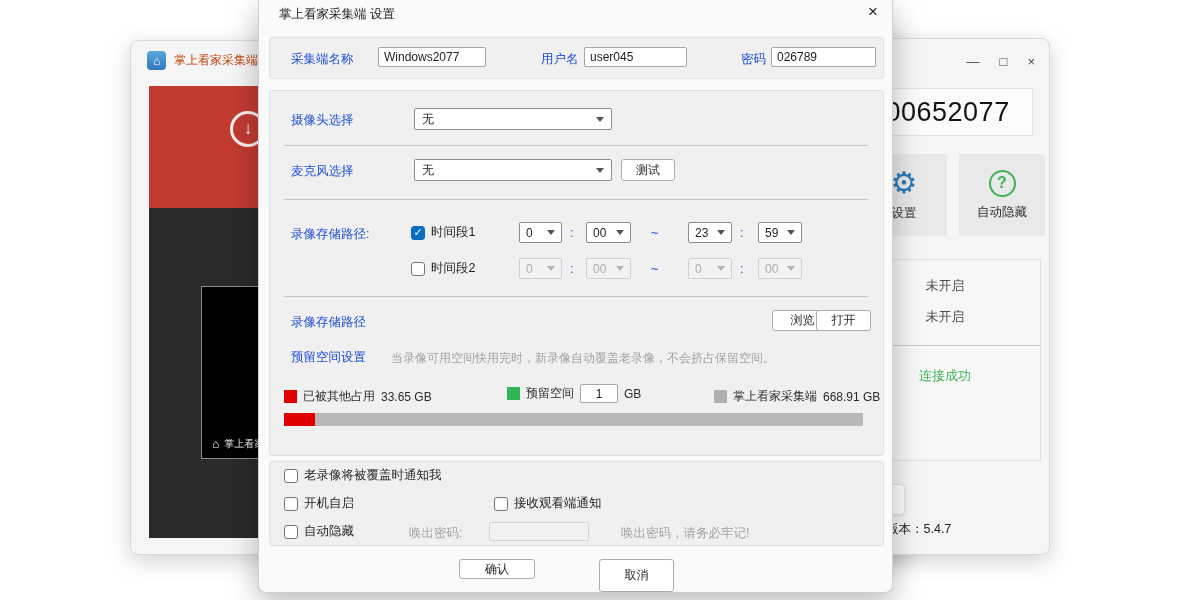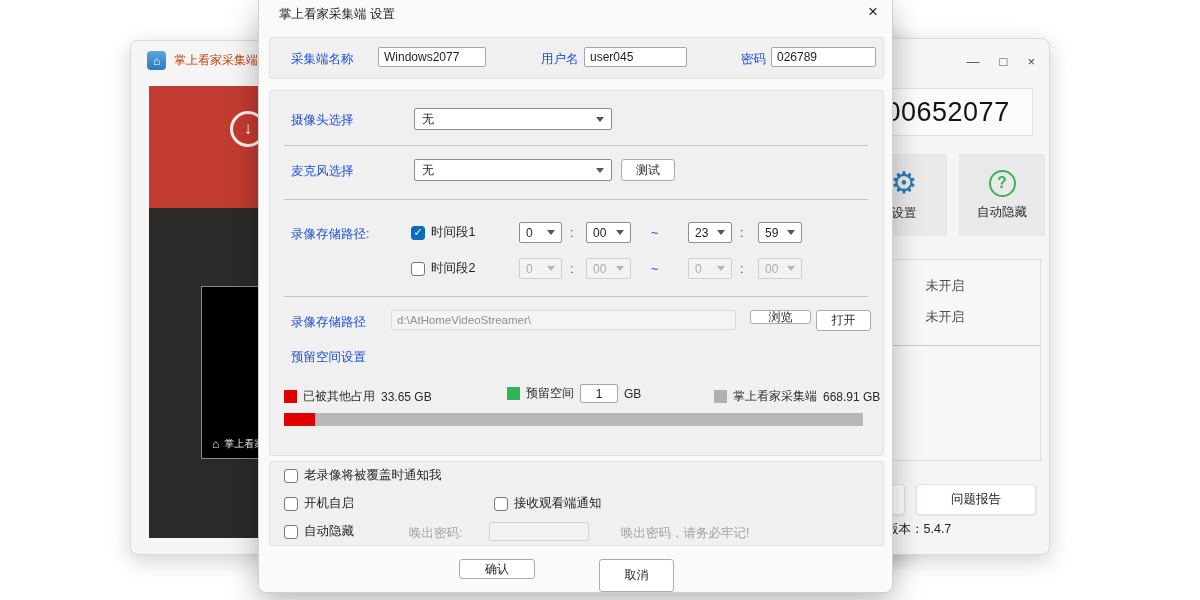--- a/index.html
+++ b/index.html
@@ -101,23 +101,23 @@
     <div class="tile" style="left:118px">
       <span class="qicon">
           <span>?</span>
         </span>
       <span class="tile-lbl">自动隐藏</span>
     </div>
     <div class="status-panel">
       <div class="st" style="top:17px">未开启</div>
       <div class="st" style="top:48px">未开启</div>
       <div class="st-div"></div>
+      <div class="st ok" style="top:107px">连接成功</div>
     </div>
     <div class="rbtn" style="left:-34px;top:445px;width:98px;height:31px"></div>
-    <div class="rbtn" style="left:75px;top:445px;width:120px;height:31px">问题报告</div>
     <div class="version"><span>版本：</span><span>5.4.7</span></div>
   </div>
 
   <div class="dialog">
     <span class="dtitle-text">掌上看家采集端 设置</span>
     <span class="dclose">×</span>
 
     <div class="group" style="left:10px;top:37px;width:615px;height:42px"></div>
     <div class="group" style="left:10px;top:90px;width:615px;height:366px"></div>
     <div class="group" style="left:10px;top:461px;width:615px;height:85px"></div>
@@ -188,25 +188,25 @@
         <span class="chev"></span>
       </div>
     <span class="lbl" style="left:481px;top:262px">:</span>
     <div class="sel sm dis" style="left:499px;top:258px;width:44px">
         <span>00</span>
         <span class="chev"></span>
       </div>
     <div class="divline" style="left:25px;top:296px;width:584px"></div>
 
     <span class="lbl" style="left:32px;top:314px">录像存储路径</span>
-    <input class="inp pathinp" style="left: 132px; top: 310px; width: 345px;" readonly="" value="d:\AtHomeVideoStreamer\">
-    <div class="btn" style="left:491px;top:310px;width:61px;height:14px">浏览</div>
+    <div class="btn" style="left:513px;top:310px;width:61px;height:21px">浏览</div>
     <div class="btn" style="left:557px;top:310px;width:55px;height:21px">打开</div>
 
     <span class="lbl" style="left:32px;top:349px">预留空间设置</span>
+    <span class="lbl glbl" style="left:132px;top:350px;font-size:12px">当录像可用空间快用完时，新录像自动覆盖老录像，不会挤占保留空间。</span>
 
     <div class="legend" style="left:25px;top:388px">
       <span class="sw" style="background:#e00000"></span>
       <span>已被其他占用</span>
       <span>33.65 GB</span>
     </div>
     <div class="legend" style="left:248px;top:384px">
       <span class="sw" style="background:#2fb457"></span>
       <span>预留空间</span>
       <input class="inp resinp" value="1" style="">

